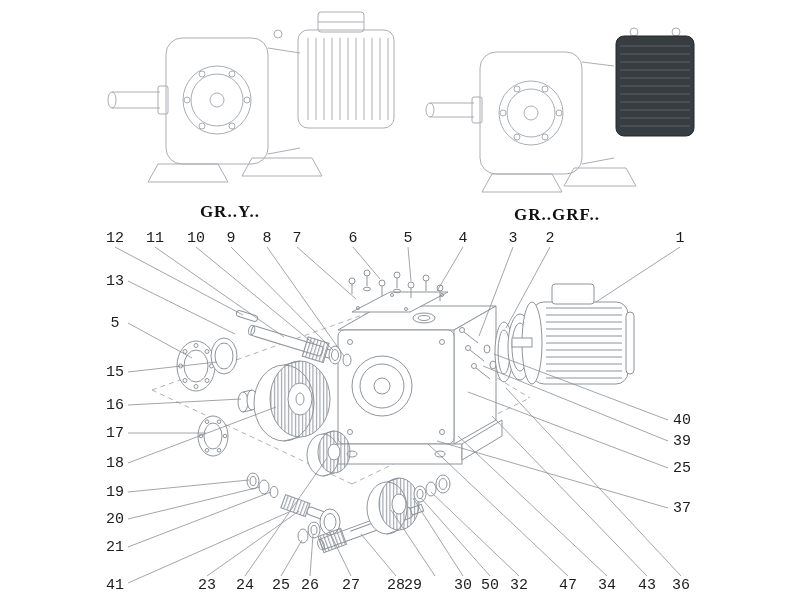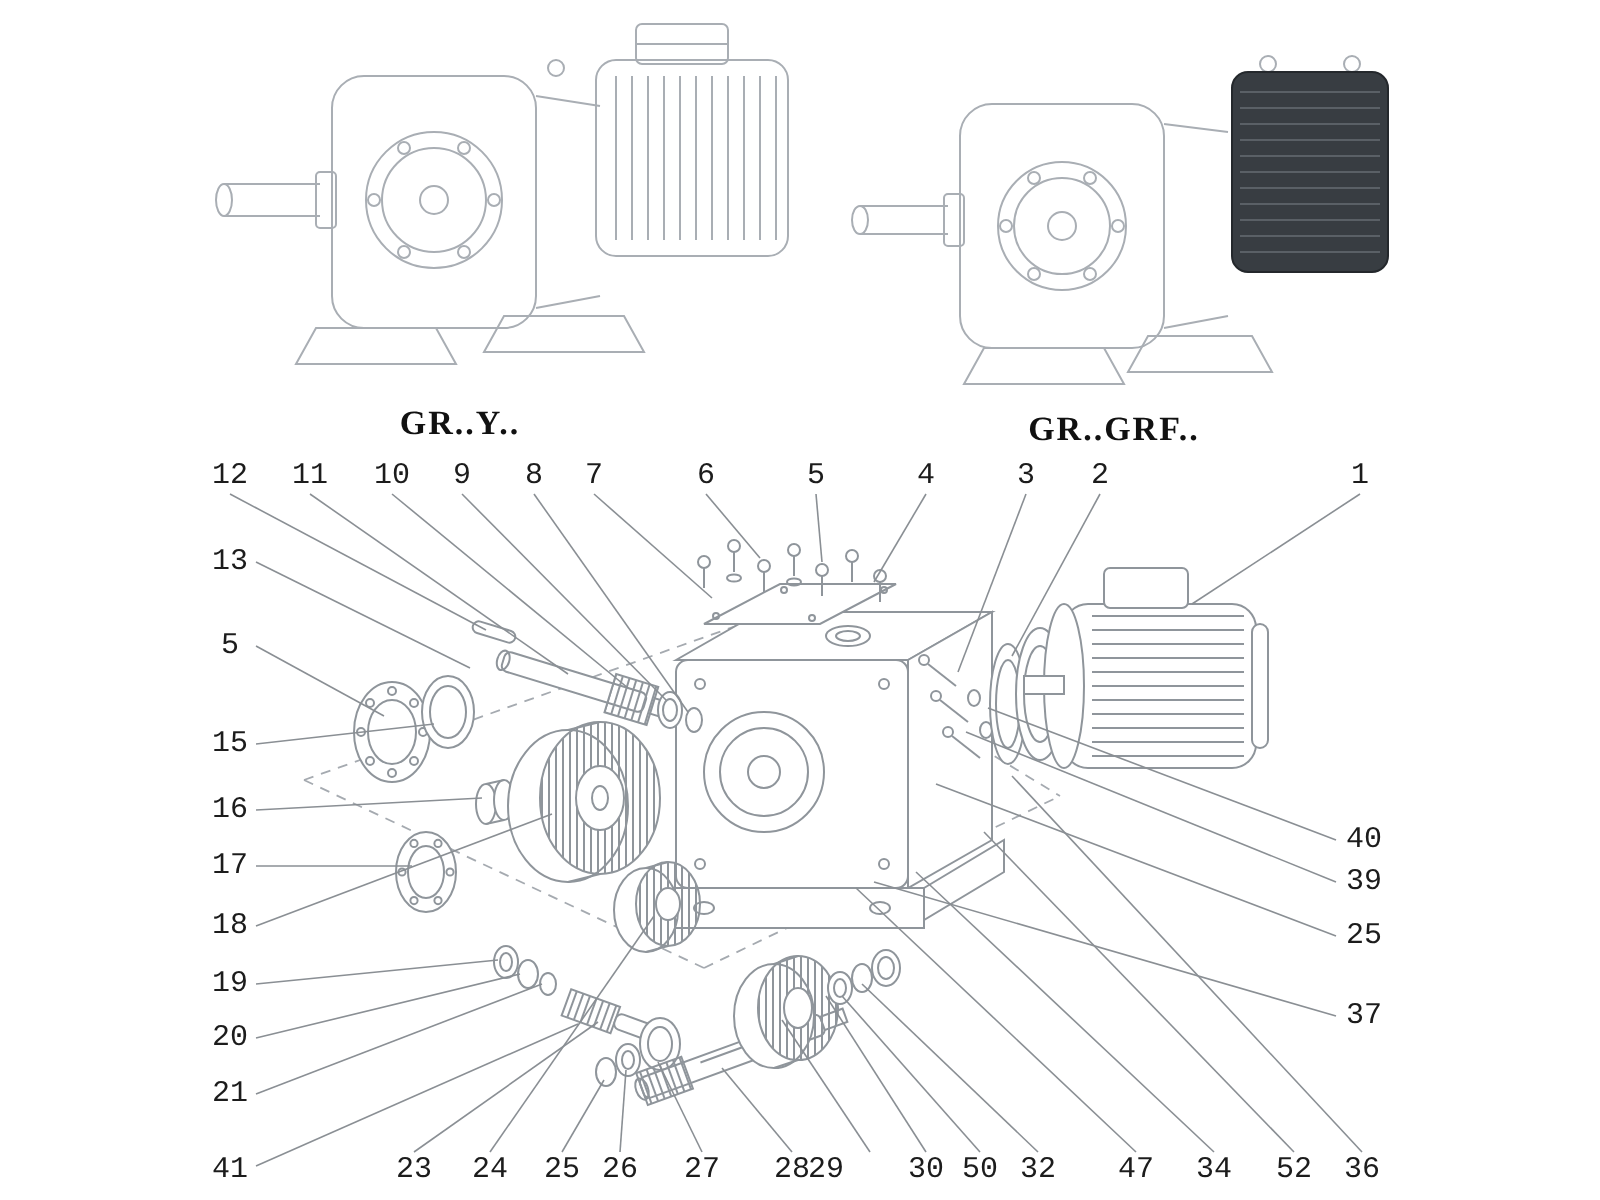--- a/index.html
+++ b/index.html
@@ -331,21 +331,21 @@
 <span class="co" style="left:281px;top:585px">25</span>
 <span class="co" style="left:310px;top:585px">26</span>
 <span class="co" style="left:351px;top:585px">27</span>
 <span class="co" style="left:396px;top:585px">28</span>
 <span class="co" style="left:413px;top:585px">29</span>
 <span class="co" style="left:463px;top:585px">30</span>
 <span class="co" style="left:490px;top:585px">50</span>
 <span class="co" style="left:519px;top:585px">32</span>
 <span class="co" style="left:568px;top:585px">47</span>
 <span class="co" style="left:607px;top:585px">34</span>
-<span class="co" style="left:647px;top:585px">52</span>
+<span class="co" style="left:647px;top:585px">43</span>
 <span class="co" style="left:681px;top:585px">36</span>
 
 <span class="co" style="left:682px;top:420px">40</span>
 <span class="co" style="left:682px;top:441px">39</span>
 <span class="co" style="left:682px;top:468px">25</span>
 <span class="co" style="left:682px;top:508px">37</span>
 
 </div>
 
 </body></html>

